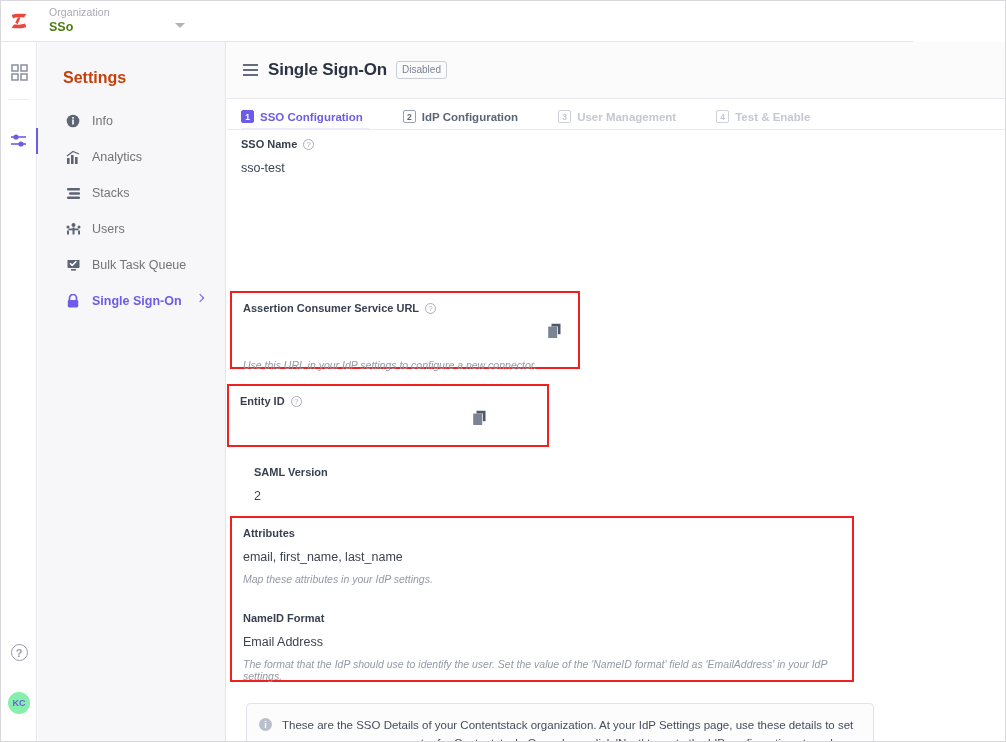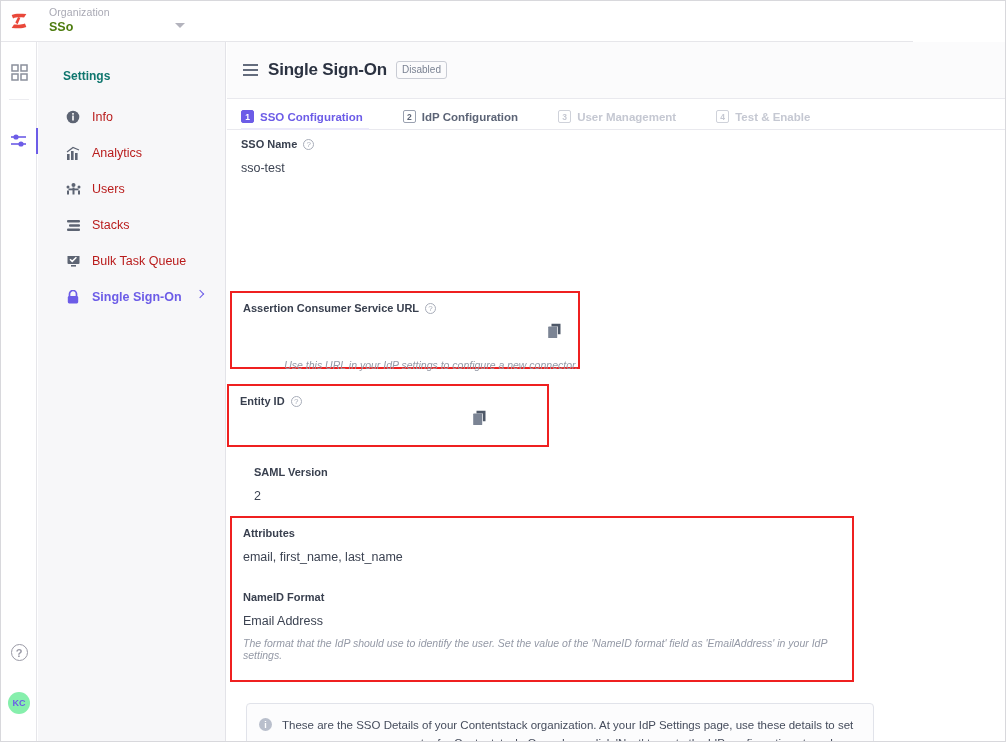--- a/index.html
+++ b/index.html
@@ -75,28 +75,28 @@
   }
 
   
   .sidebar {
     position: absolute; left: 37px; top: 41px;
     width: 188px; height: 700px;
     background: #f7f7f9;
     border-right: 1px solid #e3e3e8;
   }
   .sidebar-title {
-    font-size: 12px; font-weight: bold; color: #0f766e;
+    font-size: 16px; font-weight: bold; color: #c2410c;
     padding: 27px 0 0 25px;
   }
   .nav { margin-top: 16px; }
   .nav-item {
     display: flex; align-items: center;
     height: 36px; padding-left: 25px;
-    font-size: 12.5px; color: #b91c1c;
+    font-size: 12.5px; color: #737373;
     position: relative;
   }
   .nav-item .ic {
     width: 20px; display: flex; align-items: center; justify-content: center;
     margin-right: 9px;
   }
   .nav-item.active { color: #6c5ce7; font-weight: bold; }
   .nav-chevron {
     position: absolute; right: 22px; top: 12px;
     width: 6px; height: 6px;
@@ -270,46 +270,46 @@
               <rect x="9" y="7" width="2.6" height="7" fill="#5d6473"></rect>
               <path d="M1 6 L7 1.5 L13 4" fill="none" stroke="#5d6473" stroke-width="1.2"></path>
             </svg>
         </span>
         <span>Analytics</span>
       </div>
 
       <div class="nav-item">
         <span class="ic">
           <svg width="15" height="15" viewBox="0 0 15 15">
+              <rect x="1" y="2" width="13" height="2.6" rx="1" fill="#5d6473"></rect>
+              <rect x="3" y="6.2" width="11" height="2.6" rx="1" fill="#5d6473"></rect>
+              <rect x="1" y="10.4" width="13" height="2.6" rx="1" fill="#5d6473"></rect>
+            </svg>
+        </span>
+        <span>Stacks</span>
+      </div>
+
+      <div class="nav-item">
+        <span class="ic">
+          <svg width="15" height="15" viewBox="0 0 15 15">
               <circle cx="7.5" cy="3" r="2" fill="#5d6473"></circle>
               <rect x="6.5" y="5.5" width="2" height="7" fill="#5d6473"></rect>
               <rect x="2.5" y="6.5" width="10" height="1.8" fill="#5d6473"></rect>
               <circle cx="2" cy="5" r="1.5" fill="#5d6473"></circle>
               <circle cx="13" cy="5" r="1.5" fill="#5d6473"></circle>
               <rect x="1" y="8.5" width="2" height="4" fill="#5d6473"></rect>
               <rect x="12" y="8.5" width="2" height="4" fill="#5d6473"></rect>
             </svg>
         </span>
         <span>Users</span>
       </div>
 
       <div class="nav-item">
         <span class="ic">
           <svg width="15" height="15" viewBox="0 0 15 15">
-              <rect x="1" y="2" width="13" height="2.6" rx="1" fill="#5d6473"></rect>
-              <rect x="3" y="6.2" width="11" height="2.6" rx="1" fill="#5d6473"></rect>
-              <rect x="1" y="10.4" width="13" height="2.6" rx="1" fill="#5d6473"></rect>
-            </svg>
-        </span>
-        <span>Stacks</span>
-      </div>
-
-      <div class="nav-item">
-        <span class="ic">
-          <svg width="15" height="15" viewBox="0 0 15 15">
               <path d="M1.5 2 h12 v7 a1 1 0 0 1 -1 1 h-10 a1 1 0 0 1 -1 -1 z" fill="#5d6473"></path>
               <path d="M4 5.2 l2.2 2.2 l4.2 -4.2" fill="none" stroke="#fff" stroke-width="1.5"></path>
               <rect x="5" y="11" width="5" height="1.6" fill="#5d6473"></rect>
             </svg>
         </span>
         <span>Bulk Task Queue</span>
       </div>
 
       <div class="nav-item active">
         <span class="ic">
@@ -362,21 +362,21 @@
 
       <div class="field" style="padding-top:8px;">
         <div class="field-label">
           <span>SSO Name</span>
           <span class="qmark">?</span>
         </div>
         <div class="field-value">sso-test</div>
       </div>
 
       <div class="redbox" style="position:absolute; left:3px; top:161px; width:350px; height:78px;">
-        <div style="padding:9px 0 0 11px;text-align:right;">
+        <div style="padding:9px 0 0 11px;">
           <div class="field-label">
             <span>Assertion Consumer Service URL</span>
             <span class="qmark">?</span>
           </div>
           <div class="field-value" style="min-height:16px;"></div>
           <div class="field-help" style="margin-top:18px;">Use this URL in your IdP settings to configure a new connector.</div>
         </div>
         <div class="copy-icon" style="right:16px; top:30px;">
           <svg width="15" height="16" viewBox="0 0 15 16">
             <path d="M4.5 0.8 h9 v10.4 h-2.6 v-7.8 h-6.4 z" fill="#4e5868"></path>
@@ -403,20 +403,21 @@
 
       <div class="field" style="position:absolute; left:13px; top:327px;">
         <div class="field-label">SAML Version</div>
         <div class="field-value">2</div>
       </div>
 
       <div class="redbox" style="position:absolute; left:3px; top:386px; width:624px; height:166px;">
         <div style="padding:9px 0 0 11px;">
           <div class="field-label">Attributes</div>
           <div class="field-value">email, first_name, last_name</div>
+          <div class="field-help">Map these attributes in your IdP settings.</div>
 
           <div class="field-label" style="margin-top:27px;">NameID Format</div>
           <div class="field-value">Email Address</div>
           <div class="field-help">The format that the IdP should use to identify the user. Set the value of the 'NameID format' field as 'EmailAddress' in your IdP settings.</div>
         </div>
       </div>
 
       <div class="info-banner">
         <div class="info-icon">i</div>
         <div class="info-text">These are the SSO Details of your Contentstack organization. At your IdP Settings page, use these details to set up your new app or connector for Contentstack. Once done, click 'Next' to go to the IdP configuration step where you need to enter your IdP details</div>

